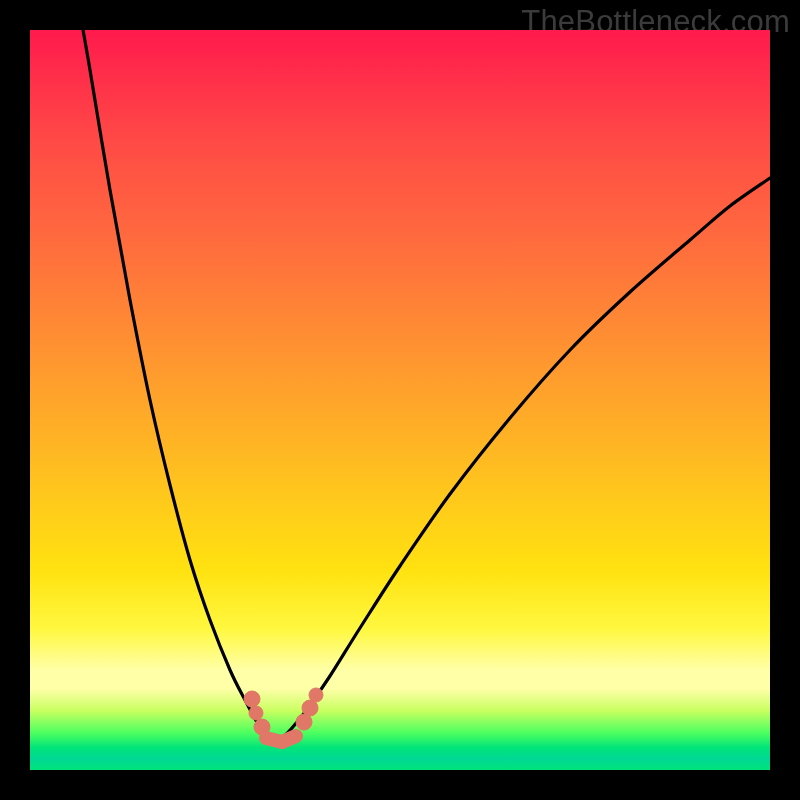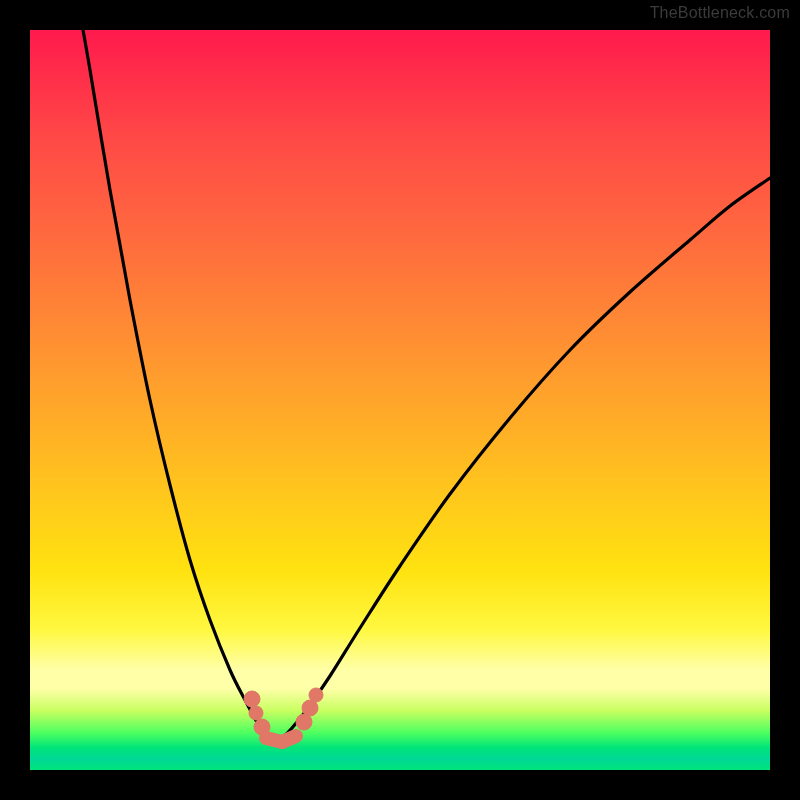--- a/index.html
+++ b/index.html
@@ -41,21 +41,21 @@
       #00e47a 97%,
       #00d896 98.5%,
       #00e47a 100%
     );
   }
   .watermark {
     position: absolute;
     top: 4px;
     right: 10px;
     color: #3b3b3b;
-    font-size: 16px;
+    font-size: 31px;
     font-weight: 500;
     letter-spacing: 0.2px;
     user-select: none;
   }
   svg.curve {
     position: absolute;
     left: 0;
     top: 0;
     width: 740px;
     height: 740px;

